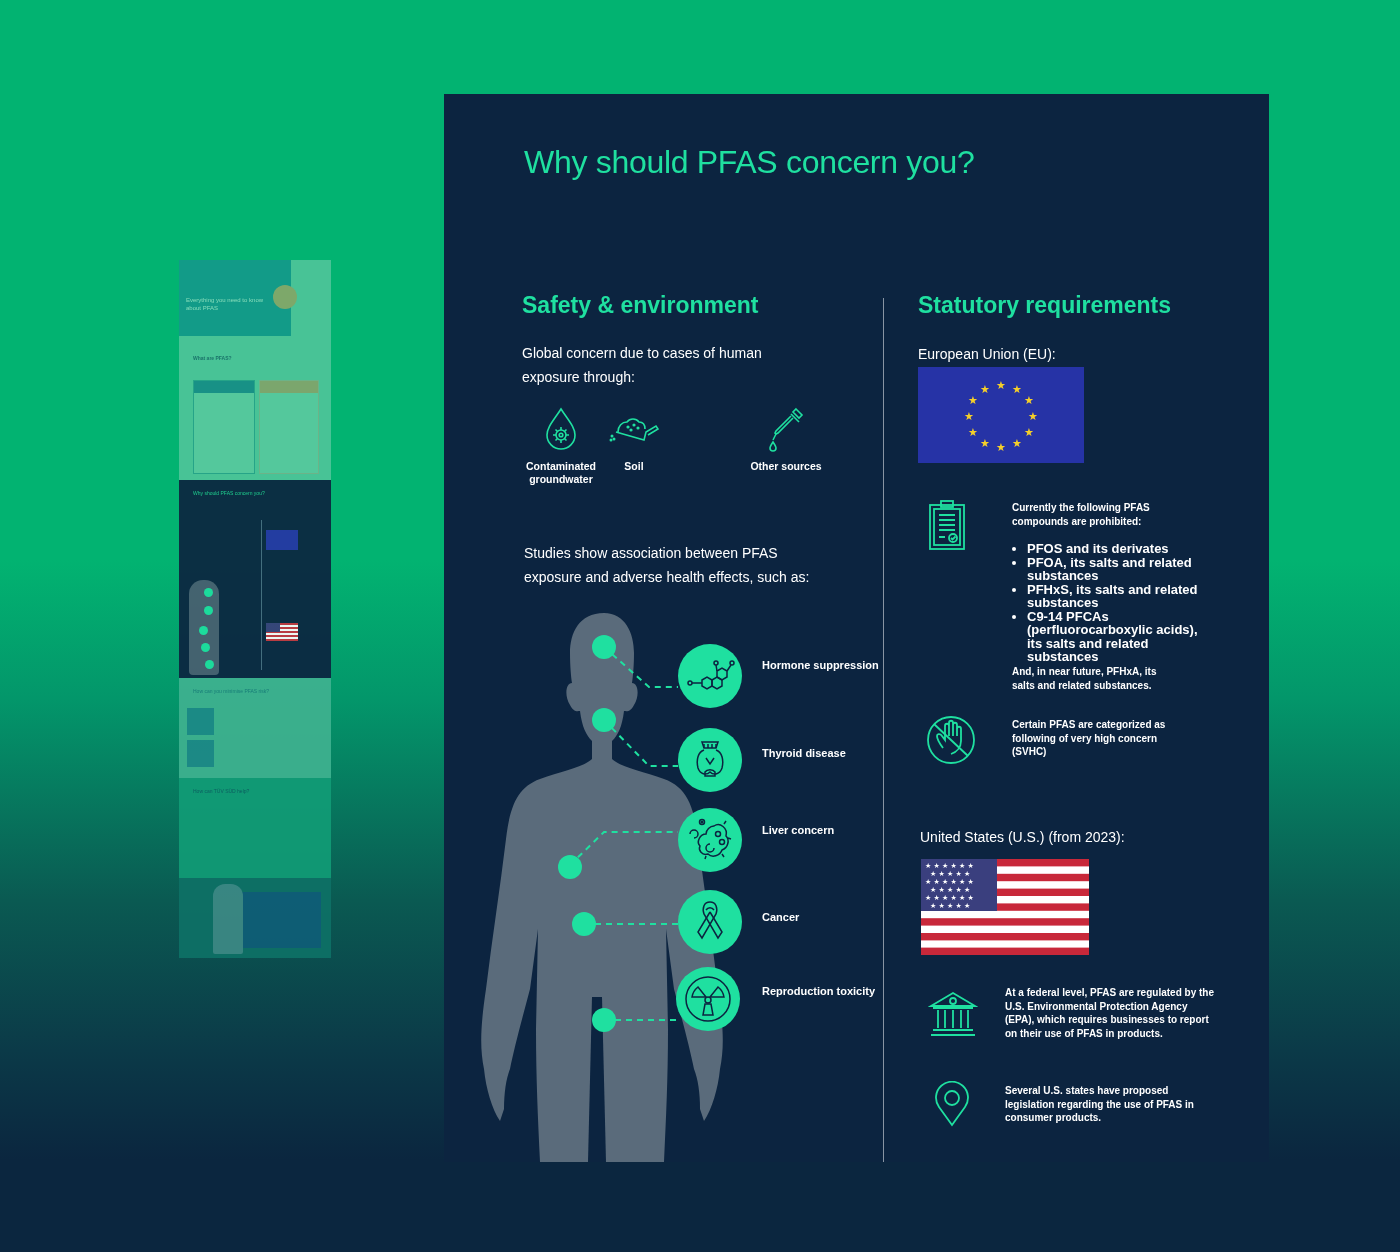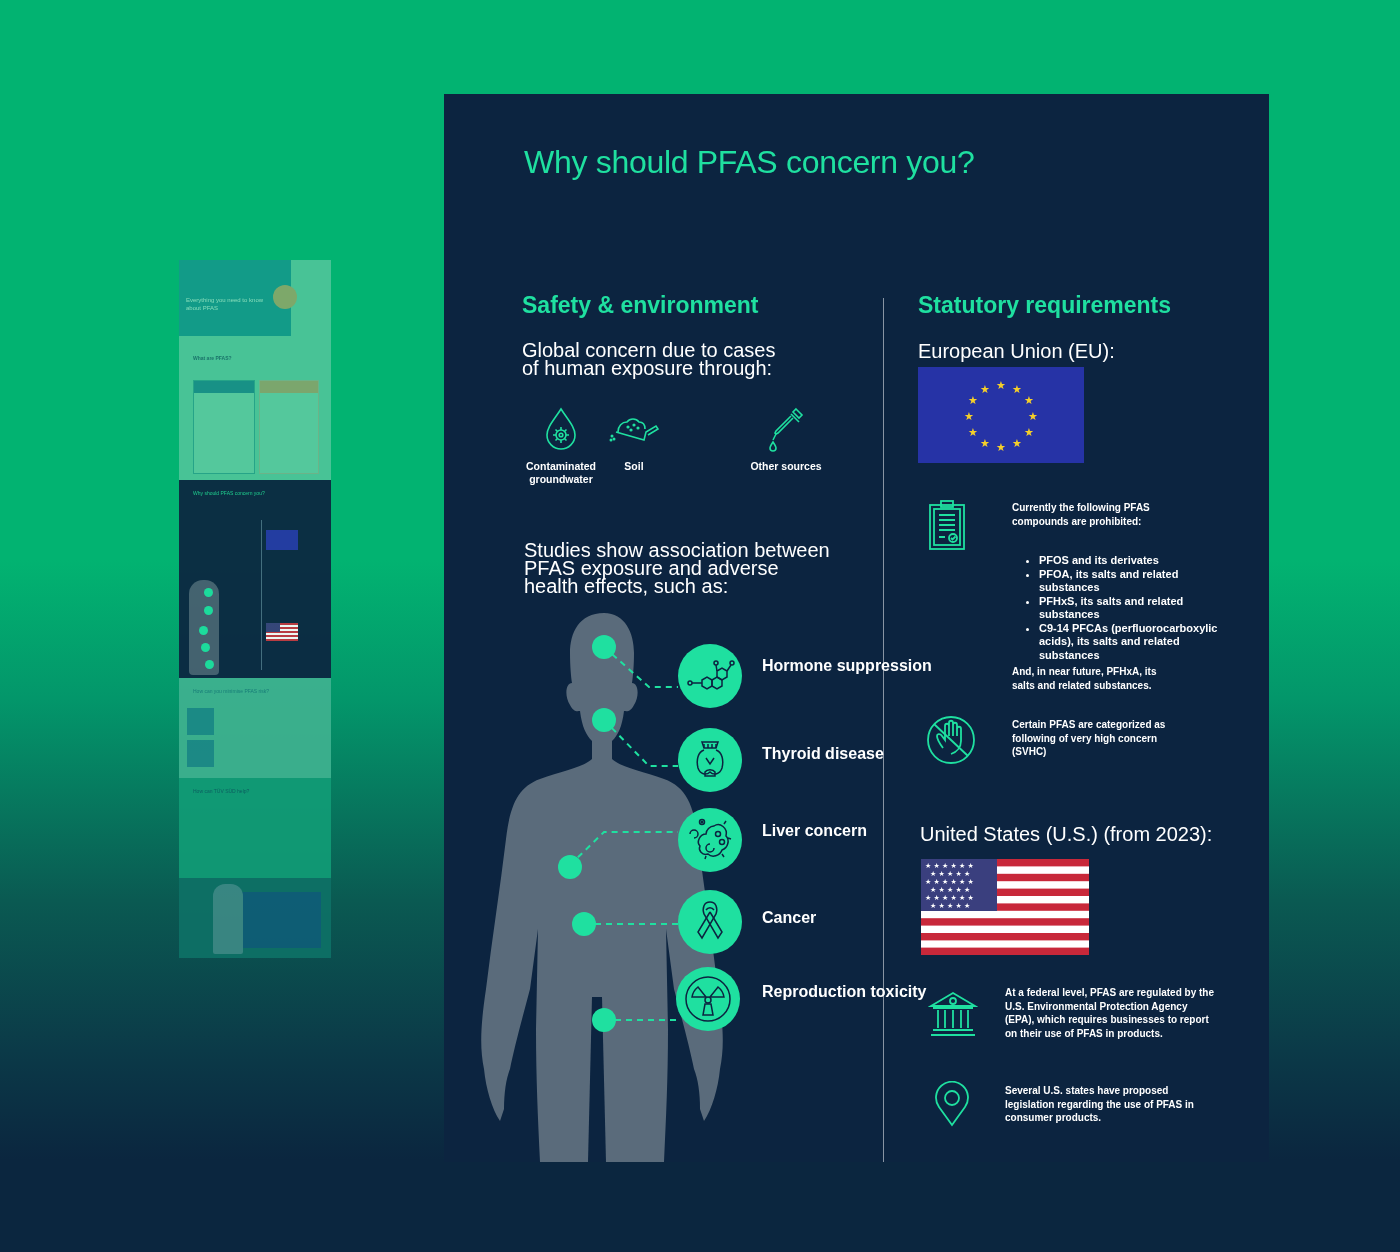--- a/index.html
+++ b/index.html
@@ -41,36 +41,36 @@
 
   .panel {
     position:absolute; left:444px; top:94px; width:825px; height:1068px;
     background:#0c2440;
   }
   .title { position:absolute; left:80px; top:50px; font-size:32px; color:#1fe0a0; letter-spacing:-0.3px; }
   .subtitle { position:absolute; left:80px; top:120px; font-size:19px; color:#ffffff; }
   .divider { position:absolute; left:439px; top:204px; width:1px; height:864px; background:#8894a3; }
 
   .sec-head { position:absolute; font-size:23px; color:#1fe0a0; font-weight:bold; }
-  .txt { position:absolute; color:#ffffff; font-size:20px; line-height:18px; }
+  .txt { position:absolute; color:#ffffff; font-size:14px; line-height:24px; }
   .small-bold { position:absolute; color:#ffffff; font-size:10px; font-weight:bold; line-height:13.5px; }
 
   .exp-item { position:absolute; top:312px; width:90px; text-align:center; }
   .exp-item svg { display:block; margin:0 auto; }
   .exp-item .lbl { color:#ffffff; font-size:10.5px; font-weight:bold; line-height:13px; margin-top:8px; }
 
   .bodyfig { position:absolute; left:30px; top:515px; }
   .effect-circle { position:absolute; width:64px; height:64px; border-radius:50%; background:#1fe0a0; }
   .effect-circle svg { position:absolute; left:0; top:0; }
-  .effect-label { position:absolute; color:#ffffff; font-size:16px; font-weight:bold; line-height:13px; }
+  .effect-label { position:absolute; color:#ffffff; font-size:11px; font-weight:bold; line-height:13px; }
 
   .eu-flag { position:absolute; left:474px; top:273px; width:166px; height:96px; background:#2633a6; }
   .us-flag { position:absolute; left:477px; top:765px; width:168px; height:96px; }
 
-  ul.ban { position:absolute; margin:12px; padding-left:15px; color:#ffffff; font-size:11px; font-weight:bold; line-height:13.5px; }
+  ul.ban { position:absolute; margin:0; padding-left:15px; color:#ffffff; font-size:13px; font-weight:bold; line-height:13.5px; }
   ul.ban li { padding-left:0; }
 </style>
 </head>
 <body>
 
 <div class="thumb">
   <div class="t1">
     <div class="hdr">
       <div class="hdr-title">Everything you need to know about PFAS</div>
     </div>

